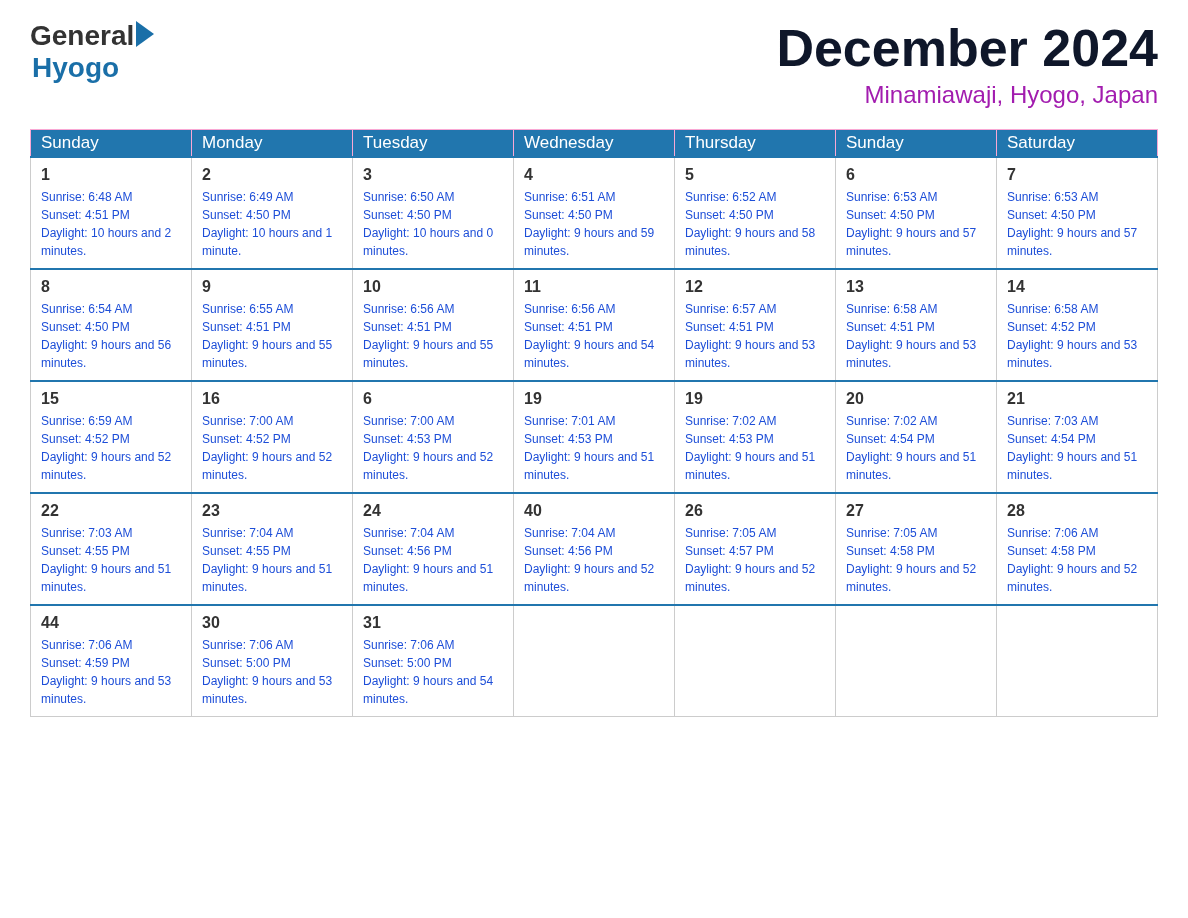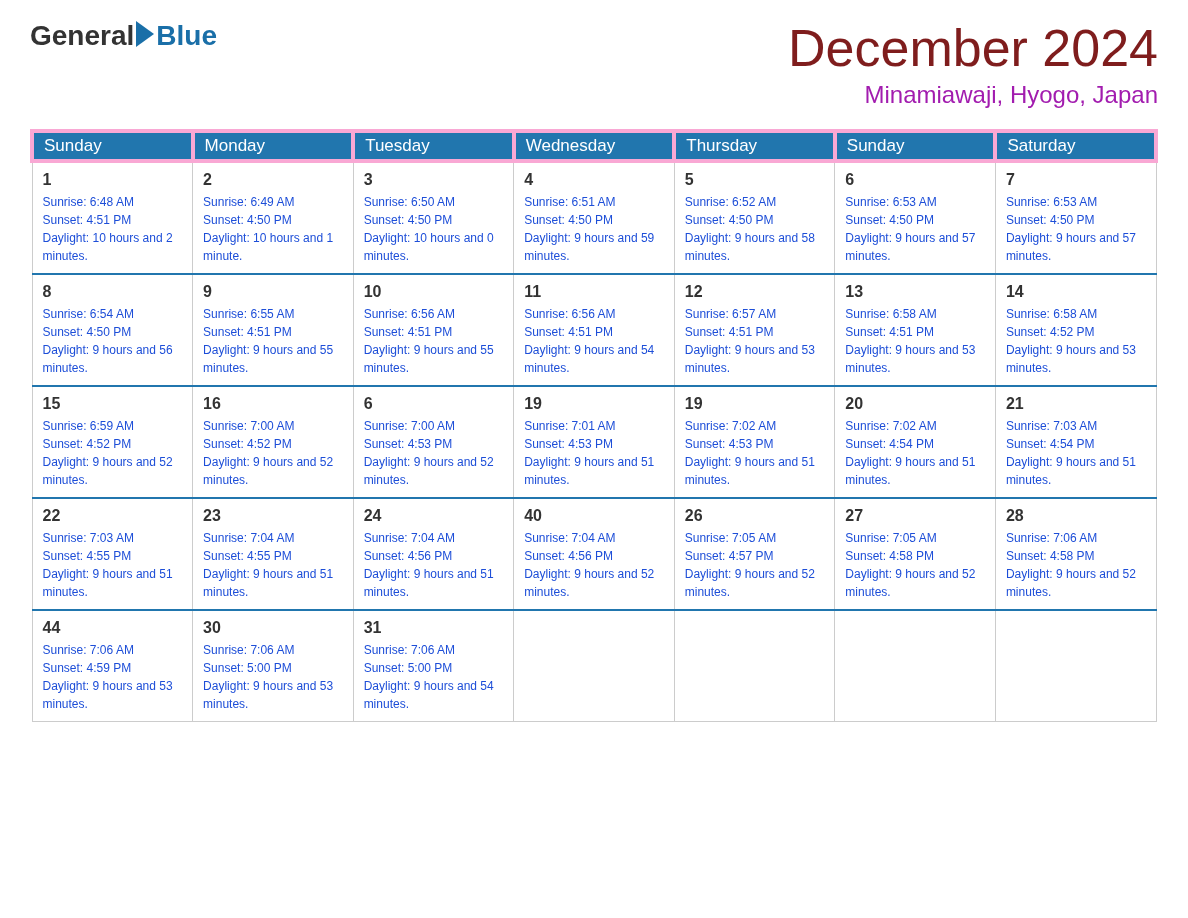--- a/index.html
+++ b/index.html
@@ -32,54 +32,54 @@
       margin-top: -4px;
     }
     .logo-blue {
       font-size: 28px;
       font-weight: bold;
       color: #1a6fa8;
       margin-left: 2px;
     }
     .logo-wrapper {
       display: flex;
-      flex-direction: row;
+      flex-direction: column;
       align-items: flex-start;
     }
     .logo-top-row {
       display: flex;
       align-items: center;
     }
     .title-section {
       text-align: right;
     }
     .calendar-title {
       font-size: 52px;
-      font-weight: normal;
-      color: #7f1d1d;
+      font-weight: bold;
+      color: #0f172a;
       line-height: 1.1;
     }
     .calendar-subtitle {
       font-size: 24px;
       color: #a21caf;
       margin-top: 4px;
     }
     table {
       width: 100%;
       border-collapse: collapse;
       table-layout: fixed;
     }
     thead tr th {
       background-color: #2176ae;
       color: #fff;
       font-size: 17px;
       font-weight: normal;
       padding: 3px 10px;
       text-align: left;
-      border: 4px solid #f9a8d4;
+      border: 1px solid #f9a8d4;
     }
     tbody tr td {
       vertical-align: top;
       padding: 8px 10px;
       border: 1px solid #ccc;
       border-top: 2px solid #2176ae;
       font-size: 13px;
       color: #333;
       height: 110px;
     }
@@ -101,21 +101,21 @@
   </style>
 </head>
 <body>
 
 <div class="header">
   <div class="logo-wrapper">
     <div class="logo-top-row">
       <span class="logo-text-general">General</span>
       <span class="logo-arrow"></span>
     </div>
-    <span class="logo-blue">Blue</span>
+    <span class="logo-blue">Hyogo</span>
   </div>
   <div class="title-section">
     <div class="calendar-title">December 2024</div>
     <div class="calendar-subtitle">Minamiawaji, Hyogo, Japan</div>
   </div>
 </div>
 
 <table>
   <thead>
     <tr id="header-row">

